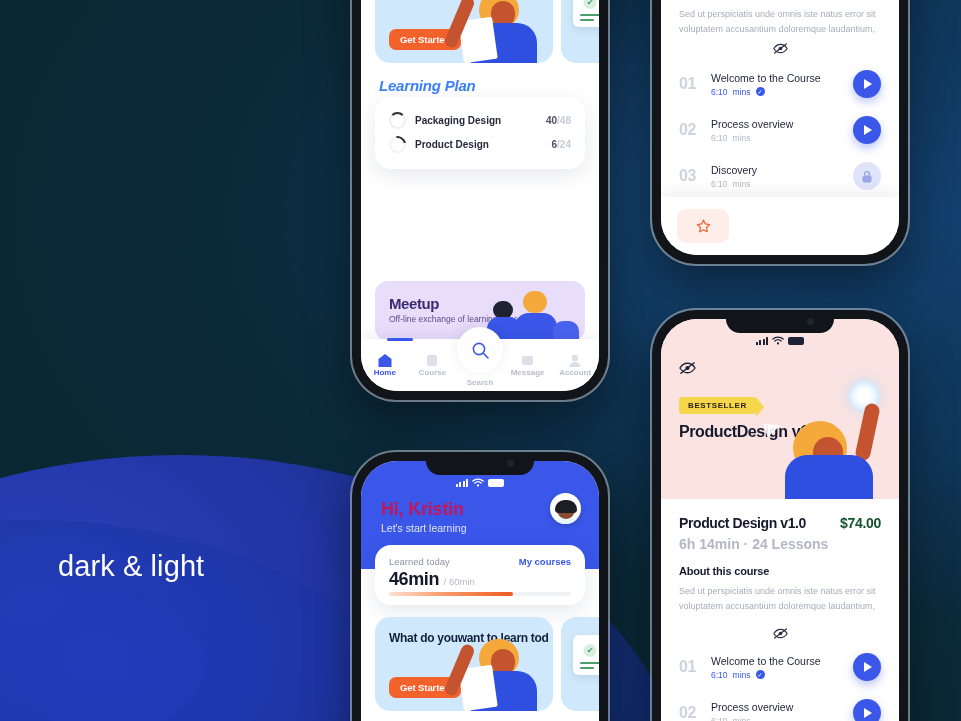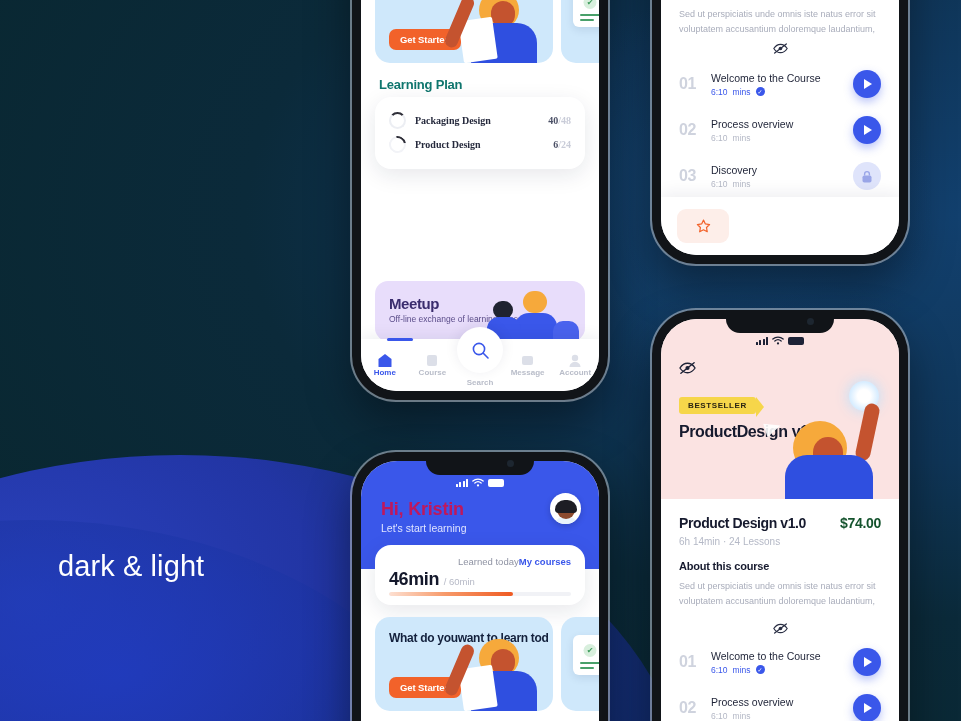--- a/index.html
+++ b/index.html
@@ -72,21 +72,21 @@
   .avatar{position:absolute;right:18px;top:32px;width:31px;height:31px;border-radius:50%;
     background:#fff;overflow:hidden;box-shadow:0 2px 6px rgba(0,0,0,.18);}
   .avatar .face{position:absolute;left:50%;top:54%;transform:translate(-50%,-50%);
     width:18px;height:18px;border-radius:50%;background:#8b4a2f;}
   .avatar .hair{position:absolute;left:50%;top:22%;transform:translateX(-50%);
     width:22px;height:13px;border-radius:11px 11px 4px 4px;background:#1d1d24;}
   .avatar .body{position:absolute;left:50%;bottom:-6px;transform:translateX(-50%);
     width:26px;height:14px;border-radius:13px 13px 0 0;background:#e8f3fb;}
 
   .learn-card{position:absolute;left:14px;right:14px;top:84px;height:60px;padding:11px 14px;box-sizing:border-box;}
-  .lc-top{display:flex;justify-content:flex-end;align-items:center;}
+  .lc-top{display:flex;justify-content:space-between;align-items:center;}
   .lc-label{font-size:9.5px;color:#8f93a3;font-weight:500;}
   .lc-link{font-size:9.5px;color:#3a57ea;font-weight:600;}
   .lc-time{margin-top:2px;font-size:18px;font-weight:800;color:#14182b;letter-spacing:-.4px;}
   .lc-time small{font-size:9.5px;color:#b6b9c6;font-weight:500;letter-spacing:0;}
   .lc-bar{position:absolute;left:14px;right:14px;bottom:9px;height:4px;border-radius:3px;background:#f1f2f6;overflow:hidden;}
   .lc-bar i{display:block;height:100%;width:68%;border-radius:3px;
     background:linear-gradient(90deg,#fde0d2 0%,#f79a6a 45%,#ef5a22 100%);}
 
   .promo{position:absolute;top:156px;height:94px;border-radius:15px;background:#cfe8fb;overflow:hidden;}
   .promo.main{left:14px;width:178px;}
@@ -101,21 +101,21 @@
   .il-hair{position:absolute;left:32px;top:10px;width:40px;height:38px;border-radius:20px;background:#f6a93b;}
   .il-face{position:absolute;left:44px;top:20px;width:24px;height:26px;border-radius:12px;background:#c4532f;}
   .il-shirt{position:absolute;left:24px;bottom:0;width:66px;height:40px;border-radius:20px 20px 0 0;background:#2f4fe0;}
   .il-paper{position:absolute;left:14px;bottom:2px;width:34px;height:42px;background:#fff;transform:rotate(-8deg);border-radius:2px;}
   .il-sq{position:absolute;left:12px;top:18px;width:34px;height:40px;background:#fff;border-radius:6px;
     box-shadow:0 3px 8px rgba(20,40,80,.10);}
   .il-sq .chk{position:absolute;left:50%;top:9px;transform:translateX(-50%);width:13px;height:13px;border-radius:50%;
     background:#d8efdd;color:#3e9c5c;font-size:8px;display:flex;align-items:center;justify-content:center;}
   .il-sq .ln{position:absolute;left:7px;width:20px;height:2px;border-radius:1px;background:#49a06a;}
 
-  .sec-title{position:absolute;left:18px;font-size:13px;font-weight:700;color:#0f766e;letter-spacing:-.2px;}
+  .sec-title{position:absolute;left:18px;font-size:15px;font-weight:700;color:#3b82f6;letter-spacing:-.2px;font-style:italic;}
   .plan-card{position:absolute;left:14px;right:14px;padding:11px 14px;box-sizing:border-box;}
   .plan-row{display:flex;align-items:center;height:24px;}
   .ring{width:13px;height:13px;border-radius:50%;border:2px solid #eceef3;border-top-color:#2e2e38;
     margin-right:9px;flex:none;}
   .ring.low{border-color:#f2f3f7;border-top-color:#2e2e38;transform:rotate(35deg);}
   .plan-name{font-size:10px;font-weight:600;color:#25293c;flex:1;}
   .plan-num{font-size:10px;font-weight:700;color:#4b5066;}
   .plan-num span{color:#c9ccd8;font-weight:600;}
 
   .meetup{position:absolute;left:14px;right:14px;height:60px;border-radius:13px;background:#e8ddfb;overflow:hidden;}
@@ -179,21 +179,21 @@
     transform:rotate(12deg);}
   .pd-illu .hair{position:absolute;left:18px;top:62px;width:54px;height:54px;border-radius:27px;background:#f6a93b;}
   .pd-illu .face{position:absolute;left:38px;top:78px;width:30px;height:32px;border-radius:15px;background:#c4532f;}
   .pd-illu .shirt{position:absolute;left:10px;bottom:0;width:88px;height:44px;border-radius:22px 22px 0 0;background:#2f4fe0;}
   .pd-illu .plane{position:absolute;left:-10px;top:62px;width:0;height:0;border-left:16px solid #fff;
     border-top:7px solid transparent;border-bottom:7px solid transparent;opacity:.9;transform:rotate(-18deg);}
   .pd-body{position:absolute;left:0;right:0;top:180px;bottom:0;background:#fff;border-radius:18px 18px 0 0;}
   .pd-row{display:flex;align-items:baseline;justify-content:space-between;padding:16px 18px 0;}
   .pd-name{font-size:14px;font-weight:800;color:#161a2e;letter-spacing:-.4px;}
   .pd-price{font-size:14px;font-weight:800;color:#14532d;letter-spacing:-.3px;}
-  .pd-meta{padding:5px 18px 0;font-size:10px;color:#b4b8c6;}
+  .pd-meta{padding:5px 18px 0;font-size:14px;color:#b4b8c6;font-weight:bold;}
   .pd-about{padding:13px 18px 0;font-size:11px;font-weight:800;color:#161a2e;letter-spacing:-.2px;}
   .pd-desc{padding:7px 18px 0;}
 </style>
 </head>
 <body>
 
 <div class="stage">
 
   <div class="bg-base"></div>
   <div class="bg-tint-right"></div>
@@ -223,21 +223,21 @@
       <div class="promo side">
         <div class="il-sq">
           <div class="chk">✔</div>
             <div class="ln" style="bottom:11px"></div>
             <div class="ln" style="bottom:6px;width:14px"></div>
         </div>
 
       </div>
 
       <div class="sec-title" style="top:264px;">Learning Plan</div>
-      <div class="card plan-card" style="top:284px;height:72px;font-family:Liberation Serif, serif;">
+      <div class="card plan-card" style="top:284px;height:72px;">
         <div class="plan-row">
           <div class="ring"></div>
           <div class="plan-name">Packaging Design</div>
           <div class="plan-num">
             <span style="color:#4b5066">40</span><span>/48</span>
           </div>
         </div>
         <div class="plan-row">
           <div class="ring low"></div>
           <div class="plan-name">Product Design</div>

